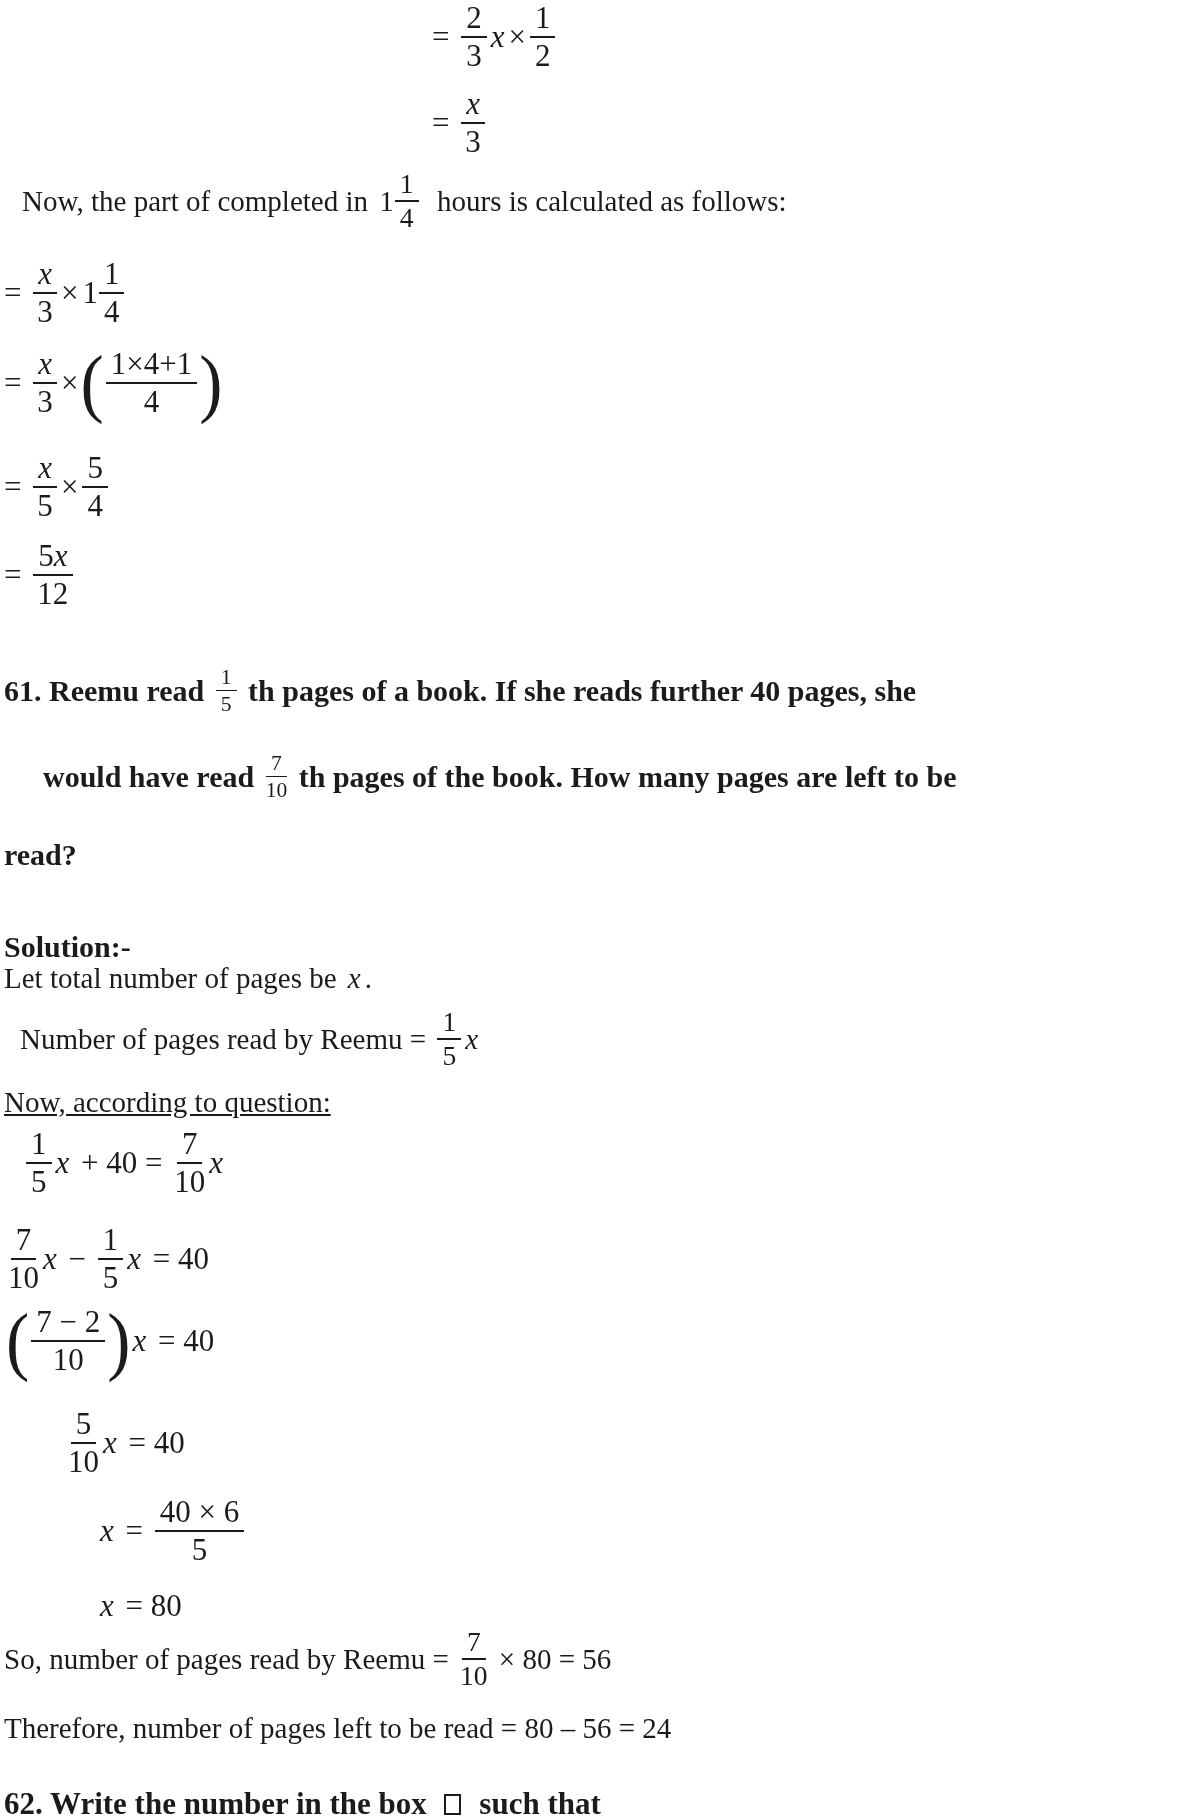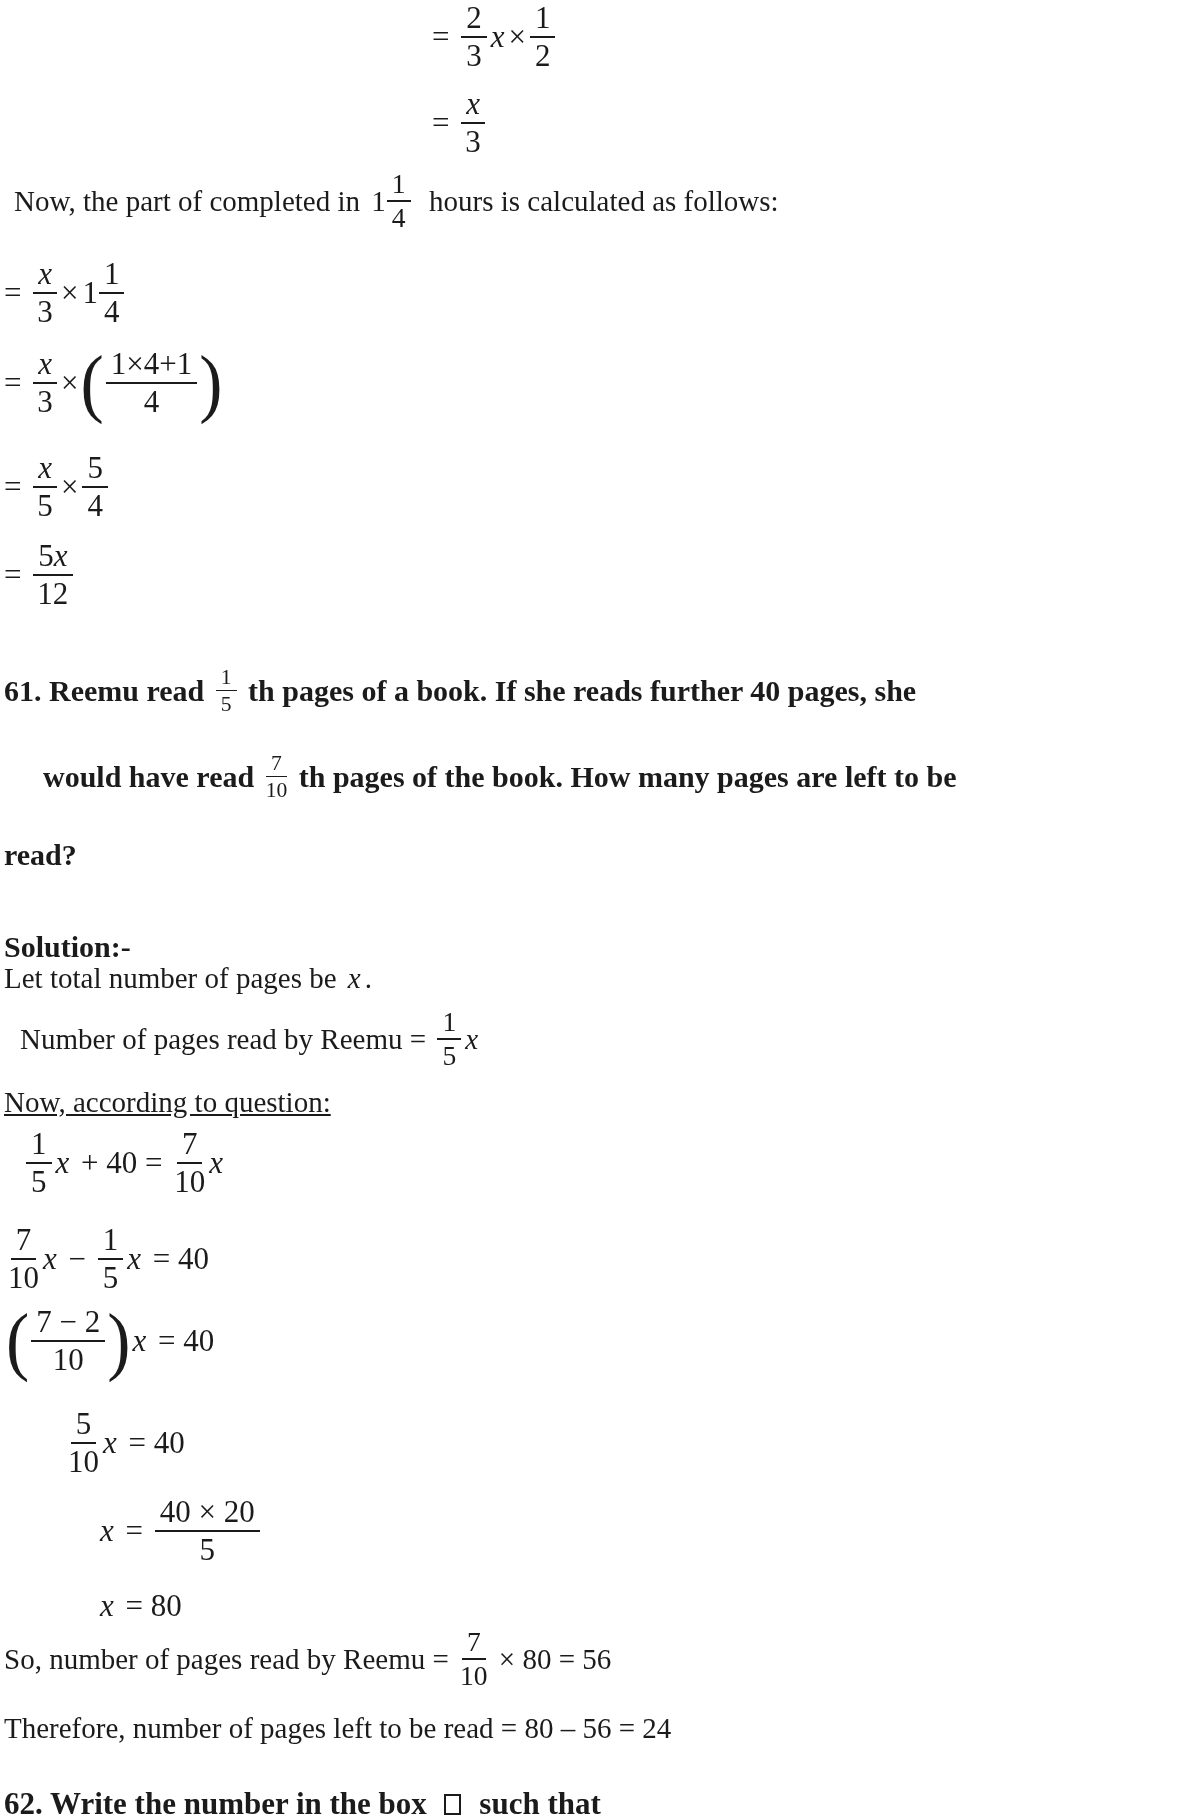--- a/index.html
+++ b/index.html
@@ -58,34 +58,34 @@
     border:2px solid #1b1b1b;
     margin:0 9px 0 7px;
   }
 </style>
 </head>
 <body>
 
 <div class="page" style="background: rgb(255, 255, 255); color: rgb(27, 27, 27);">
     <div class="block math" style="top: 2px; left: 430px;"><span class="tok">= </span><span class="frac"><span class="num">2</span><span class="den">3</span></span><span class="var"><i>x</i></span><span class="tok">×</span><span class="frac"><span class="num">1</span><span class="den">2</span></span></div>
     <div class="block math" style="top: 88px; left: 430px;"><span class="tok">= </span><span class="frac"><span class="num"><i>x</i></span><span class="den">3</span></span></div>
-    <div class="block text" style="top: 170px; left: 12px; align-items: center;"><span class="tok">Now, the part of completed in </span><span class="mixed"><span class="whole">1</span><span class="frac"><span class="num">1</span><span class="den">4</span></span></span><span class="tok">  hours is calculated as follows:</span></div>
+    <div class="block text" style="top: 170px; left: 20px; align-items: center;"><span class="tok">Now, the part of completed in </span><span class="mixed"><span class="whole">1</span><span class="frac"><span class="num">1</span><span class="den">4</span></span></span><span class="tok">  hours is calculated as follows:</span></div>
     <div class="block math" style="top: 258px; left: 2px;"><span class="tok">= </span><span class="frac"><span class="num"><i>x</i></span><span class="den">3</span></span><span class="tok">×</span><span class="mixed"><span class="whole">1</span><span class="frac"><span class="num">1</span><span class="den">4</span></span></span></div>
     <div class="block math" style="top: 348px; left: 2px;"><span class="tok">= </span><span class="frac"><span class="num"><i>x</i></span><span class="den">3</span></span><span class="tok">×</span><span class="paren">(</span><span class="frac"><span class="num">1×4+1</span><span class="den">4</span></span><span class="paren">)</span></div>
     <div class="block math" style="top: 452px; left: 2px;"><span class="tok">= </span><span class="frac"><span class="num"><i>x</i></span><span class="den">5</span></span><span class="tok">×</span><span class="frac"><span class="num">5</span><span class="den">4</span></span></div>
     <div class="block math" style="top: 540px; left: 2px;"><span class="tok">= </span><span class="frac"><span class="num">5<i>x</i></span><span class="den">12</span></span></div>
     <div class="block text bold" style="top: 666px; left: 2px; font-size: 30px;"><span class="tok">61. Reemu read </span><span class="frac small"><span class="num">1</span><span class="den">5</span></span><span class="tok"> th pages of a book. If she reads further 40 pages, she</span></div>
     <div class="block text bold" style="top: 752px; left: 2px; font-size: 30px; margin-left: 39px;"><span class="tok">would have read </span><span class="frac small"><span class="num">7</span><span class="den">10</span></span><span class="tok"> th pages of the book. How many pages are left to be</span></div>
     <div class="block text bold" style="top: 838px; left: 2px; font-size: 30px;"><span class="tok">read?</span></div>
     <div class="block text bold" style="top: 918px; left: 2px; font-size: 30px; margin-top: 12px;"><span class="tok">Solution:-</span></div>
     <div class="block text" style="top: 962px; left: 2px;"><span class="tok">Let total number of pages be </span><span class="var"><i>x</i></span><span class="tok">.</span></div>
     <div class="block text" style="top: 1008px; left: 18px;"><span class="tok">Number of pages read by Reemu = </span><span class="frac"><span class="num">1</span><span class="den">5</span></span><span class="var"><i>x</i></span></div>
     <div class="block text" style="top: 1086px; left: 2px; text-decoration: underline;"><span class="tok">Now, according to question:</span></div>
     <div class="block math" style="top: 1128px; left: 24px;"><span class="frac"><span class="num">1</span><span class="den">5</span></span><span class="var"><i>x</i></span><span class="tok"> + 40 = </span><span class="frac"><span class="num">7</span><span class="den">10</span></span><span class="var"><i>x</i></span></div>
     <div class="block math" style="top: 1224px; left: 6px;"><span class="frac"><span class="num">7</span><span class="den">10</span></span><span class="var"><i>x</i></span><span class="tok"> − </span><span class="frac"><span class="num">1</span><span class="den">5</span></span><span class="var"><i>x</i></span><span class="tok"> = 40</span></div>
     <div class="block math" style="top: 1306px; left: 6px;"><span class="paren">(</span><span class="frac"><span class="num">7 − 2</span><span class="den">10</span></span><span class="paren">)</span><span class="var"><i>x</i></span><span class="tok"> = 40</span></div>
     <div class="block math" style="top: 1408px; left: 66px;"><span class="frac"><span class="num">5</span><span class="den">10</span></span><span class="var"><i>x</i></span><span class="tok"> = 40</span></div>
-    <div class="block math" style="top: 1496px; left: 98px;"><span class="var"><i>x</i></span><span class="tok"> = </span><span class="frac"><span class="num">40 × 20</span><span class="den">5</span></span></div>
+    <div class="block math" style="top: 1496px; left: 98px;"><span class="var"><i>x</i></span><span class="tok"> = </span><span class="frac"><span class="num">40 × 6</span><span class="den">5</span></span></div>
     <div class="block math" style="top: 1588px; left: 98px;"><span class="var"><i>x</i></span><span class="tok"> = 80</span></div>
     <div class="block text" style="top: 1628px; left: 2px;"><span class="tok">So, number of pages read by Reemu = </span><span class="frac"><span class="num">7</span><span class="den">10</span></span><span class="tok"> × 80 = 56</span></div>
     <div class="block text" style="top: 1712px; left: 2px;"><span class="tok">Therefore, number of pages left to be read = 80 – 56 = 24</span></div>
     <div class="block text bold" style="top: 1786px; left: 2px; font-size: 31px;"><span class="tok">62. Write the number in the box </span><span class="sqbox"></span><span class="tok"> such that</span></div>
   </div>
 
 </body></html>

